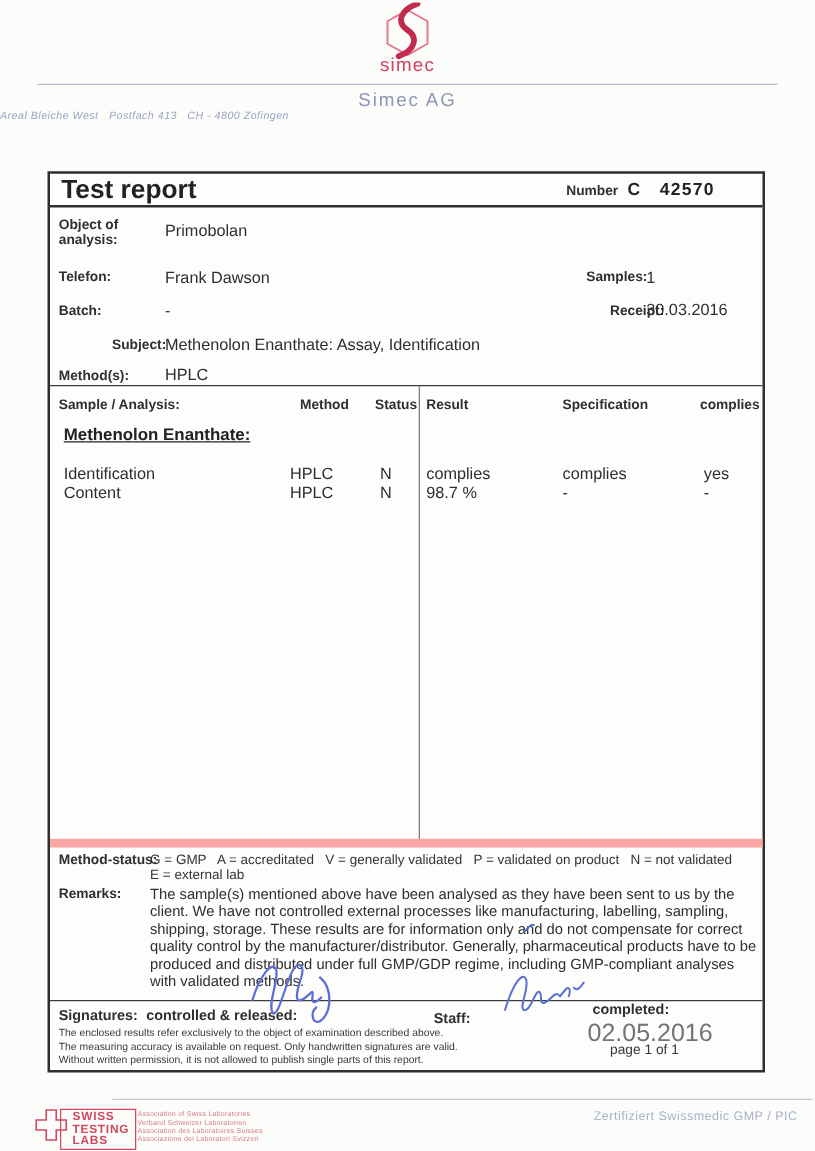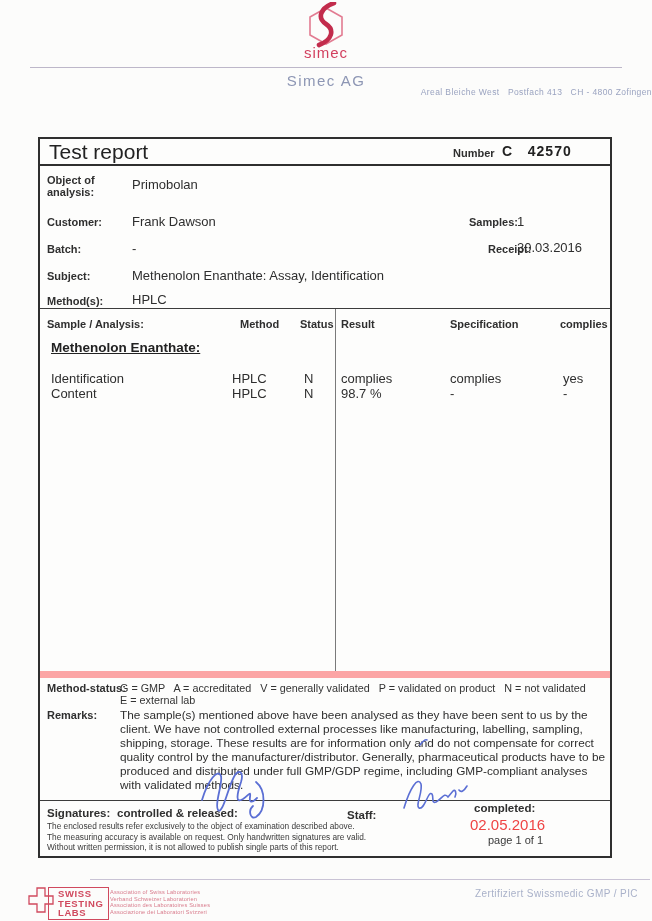--- a/index.html
+++ b/index.html
@@ -11,35 +11,35 @@
   .abs { position:absolute; }
   .pre { white-space:pre; }
 
   
   .logo-svg { left:305px; top:2px; }
   .logo-word { left:0; top:44px; width:652px; text-align:center;
     font-size:15px; letter-spacing:1px; color:#d23f5e; }
   .head-rule { left:30px; top:67px; width:592px; height:1px; background:#bdb7c9; }
   .company { left:0; top:72px; width:652px; text-align:center;
     font-size:15px; letter-spacing:1.5px; color:#8d96b4; }
-  .addr { left:0; width:652px; text-align:right; font-size:8.5px;
-    letter-spacing:.4px; color:#9aa3c0; }
+  .addr { left:0; width:652px; text-align:left; font-size:8.5px;
+    letter-spacing:.4px; color:#9aa3c0;font-style:italic; }
   .addr1 { top:87px; } .addr2 { top:98px; } .addr3 { top:109px; }
 
   
   .main-box { left:38px; top:137px; width:574px; height:721px;
     border:2px solid #2f2f2f; background:#fdfdfc; }
   .sec { position:relative; width:100%; }
   .sec-title { height:27px; border-bottom:2px solid #2f2f2f; }
   .sec-info  { height:143px; border-bottom:1px solid #3c3c3c; }
   .sec-table { height:369px; border-bottom:7px solid #fca5a5;text-align:center; }
   .sec-method{ height:123px; border-bottom:1px solid #3c3c3c; }
   .sec-sign  { height:51px; }
 
-  .title-text { left:9px; top:1px; font-size:21px; font-weight:normal; color:#222; }
+  .title-text { left:9px; top:1px; font-size:21px; font-weight:bold; color:#222; }
   .num-label { left:413px; top:8px; font-size:11px; font-weight:bold; color:#2f2f2f; }
   .num-value { left:462px; top:4px; font-size:14px; font-weight:bold; color:#222; letter-spacing:1px; }
 
   .flabel { font-size:11px; font-weight:bold; color:#2f2f2f; width:86px; line-height:12px; }
   .fvalue { font-size:13px; color:#2e2e2e; }
 
   
   .tdiv { left:295px; top:0; width:1px; height:100%; background:#7a7a7a; }
   .th { font-size:11px; font-weight:bold; color:#2f2f2f; top:9px; }
   .group-title { left:11px; top:31px; font-size:13.5px; font-weight:bold;
@@ -49,21 +49,21 @@
 
   
   .mlabel { font-size:11px; font-weight:bold; color:#2f2f2f; }
   .legend { font-size:10.8px; color:#333; }
   .remarks-text { left:80px; top:30px; width:486px; font-size:11.8px;
     line-height:14px; color:#2e2e2e; }
 
   
   .slabel { font-size:11.5px; font-weight:bold; color:#2f2f2f; }
   .fineprint { font-size:8.3px; line-height:10.3px; color:#3a3a3a; }
-  .completed-date { left:430px; top:15px; font-size:15px; color:#ef4444; }
+  .completed-date { left:430px; top:15px; font-size:20px; color:#737373; }
   .page-num { left:448px; top:33px; font-size:11px; color:#3a3a3a; }
   .sig { pointer-events:none; }
 
   
   .foot-rule { left:90px; top:879px; width:560px; height:1px; background:#c9c3d5; }
   .stl-box { left:48px; top:887px; padding:1px 5px 1px 9px;
     border:1px solid #d0495e; }
   .stl-line { font-size:9.5px; line-height:9.5px; font-weight:bold;
     color:#d0495e; letter-spacing:.6px; }
   .assoc { left:110px; top:889px; }
@@ -89,31 +89,31 @@
     <div class="sec sec-title">
       <div class="abs title-text">Test report</div>
       <div class="abs num-label">Number</div>
       <div class="abs num-value pre">C   42570</div>
     </div>
 
     <div class="sec sec-info">
       <div class="abs flabel" style="left:7px; top:8px;">Object of analysis:</div>
       <div class="abs fvalue" style="left:92px; top:11px;">Primobolan</div>
 
-      <div class="abs flabel" style="left:7px; top:50px;">Customer:</div>
+      <div class="abs flabel" style="left:7px; top:50px;">Telefon:</div>
       <div class="abs fvalue" style="left:92px; top:48px;">Frank Dawson</div>
       <div class="abs flabel" style="left:429px; top:50px;">Samples:</div>
       <div class="abs fvalue" style="left:477px; top:48px;">1</div>
 
       <div class="abs flabel" style="left:7px; top:77px;">Batch:</div>
       <div class="abs fvalue" style="left:92px; top:75px;">-</div>
       <div class="abs flabel" style="left:429px; top:77px;padding-left:19px;">Receipt:</div>
       <div class="abs fvalue" style="left:477px; top:74px;">30.03.2016</div>
 
-      <div class="abs flabel" style="left:7px; top:104px;">Subject:</div>
+      <div class="abs flabel" style="left:7px; top:104px;text-align:right;">Subject:</div>
       <div class="abs fvalue" style="left:92px; top:102px;">Methenolon Enanthate: Assay, Identification</div>
 
       <div class="abs flabel" style="left:7px; top:129px;">Method(s):</div>
       <div class="abs fvalue" style="left:92px; top:126px;">HPLC</div>
     </div>
 
     <div class="sec sec-table">
       <div class="abs tdiv"></div>
 
       <div class="abs th" style="left:7px;">Sample / Analysis:</div>

